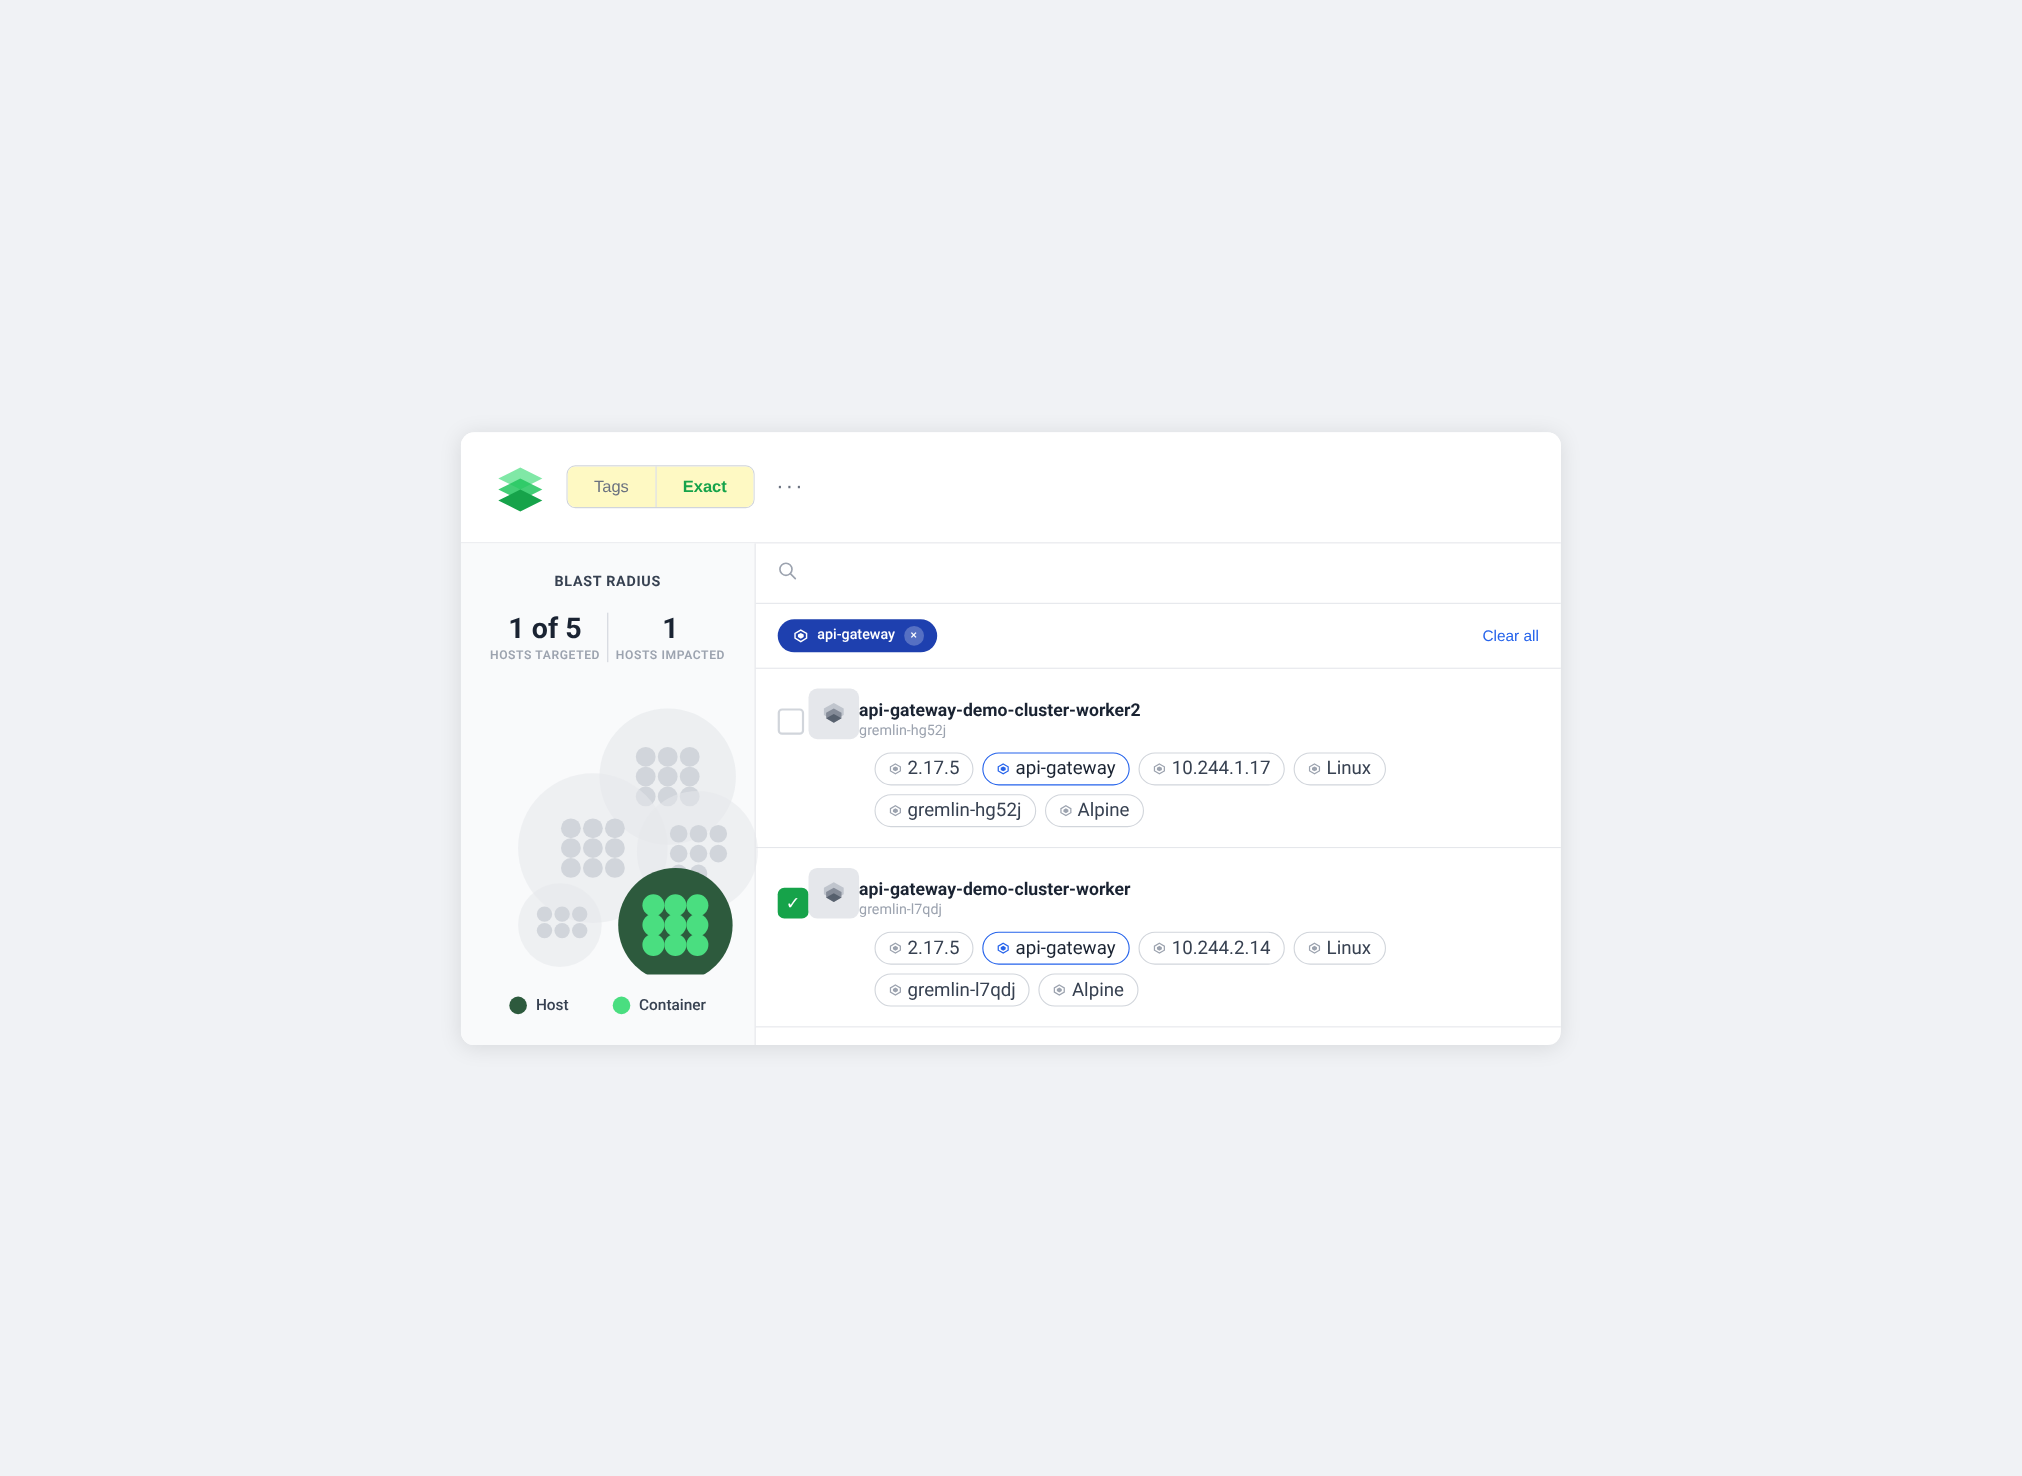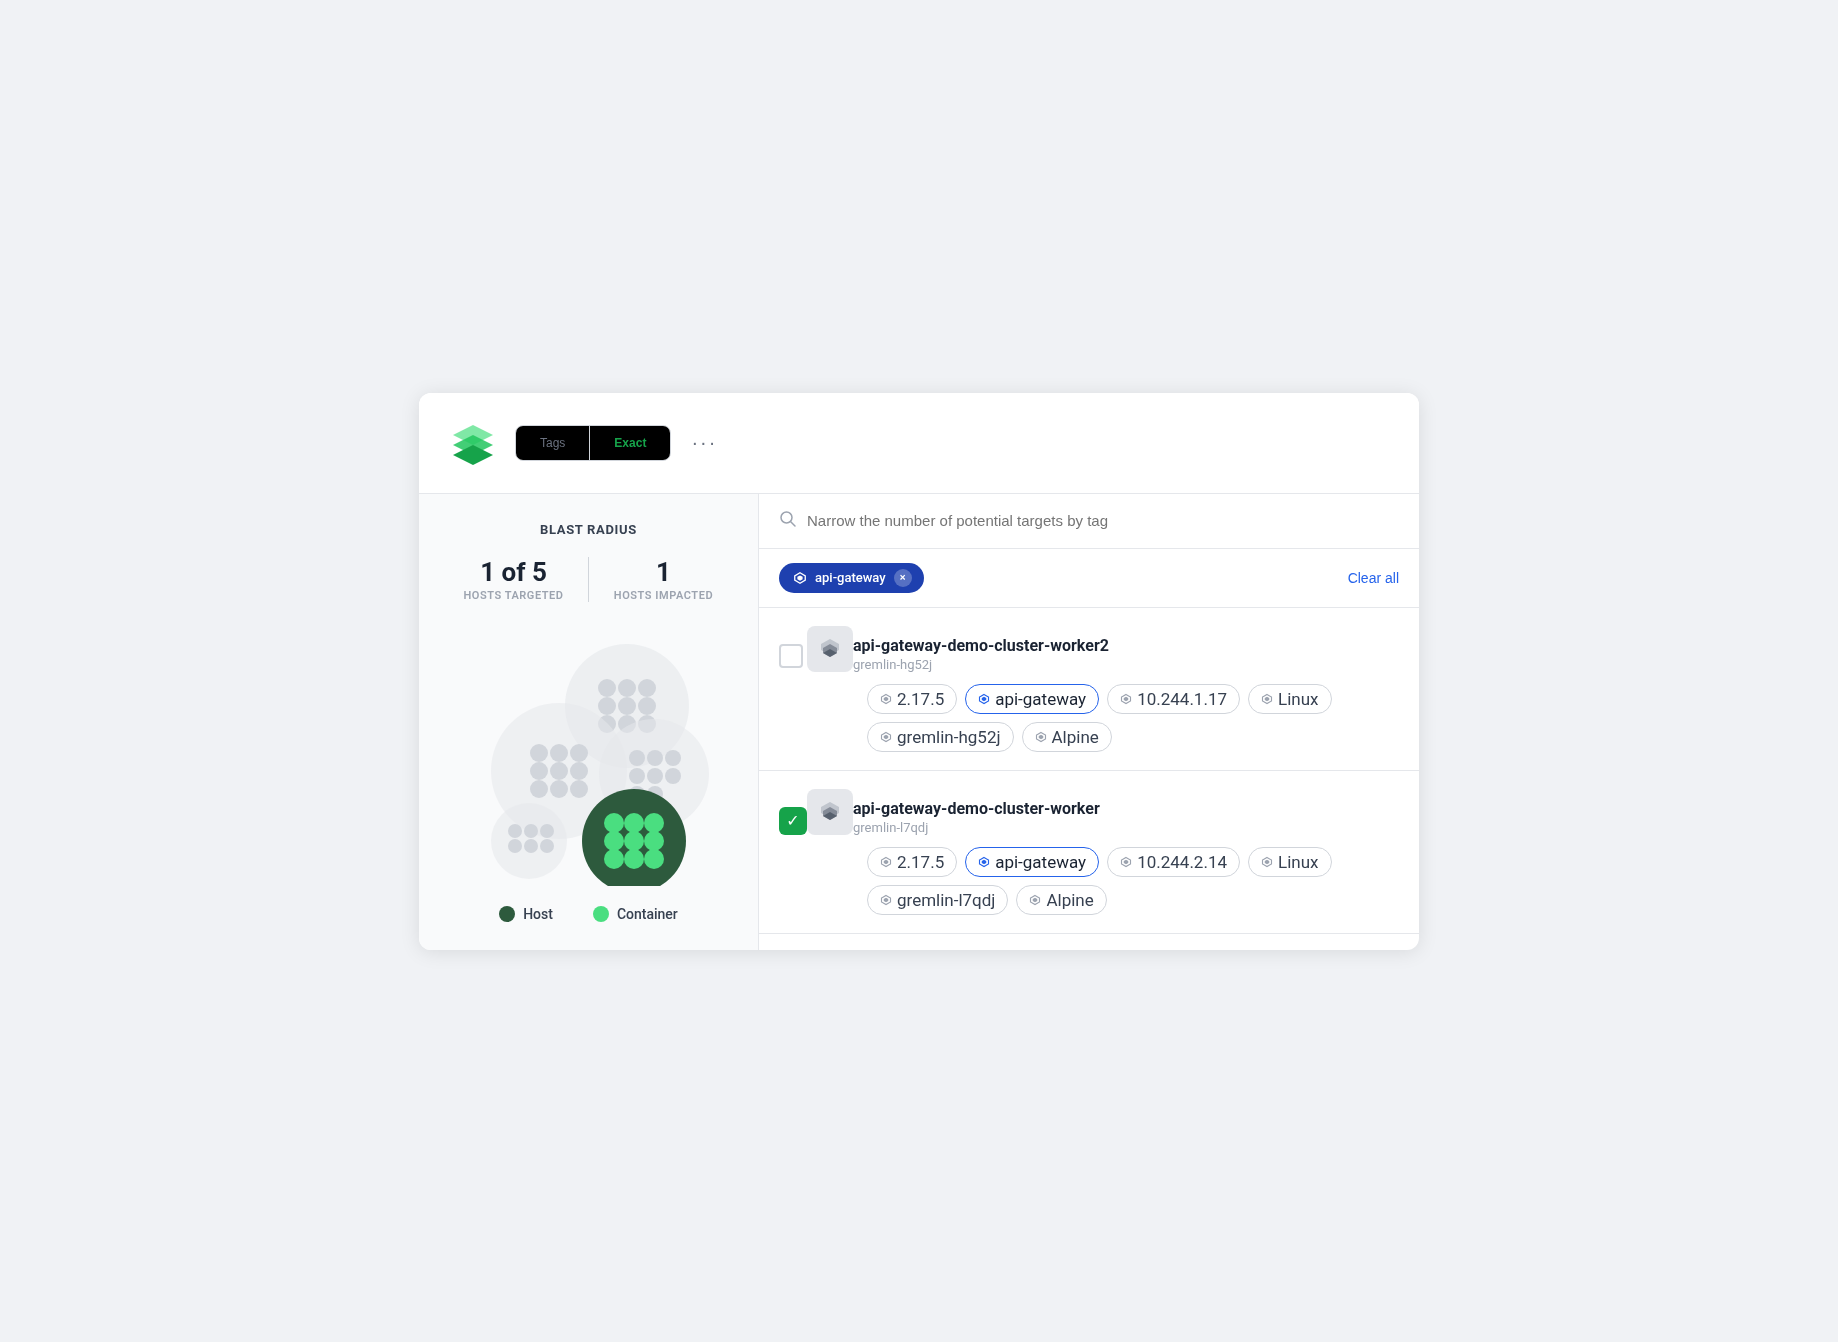--- a/index.html
+++ b/index.html
@@ -54,24 +54,24 @@
       gap: 8px;
     }
     .tab-group {
       display: flex;
       border: 1px solid #d1d5db;
       border-radius: 8px;
       overflow: hidden;
     }
     .tab-btn {
       padding: 10px 24px;
-      font-size: 12px;
+      font-size: 15px;
       font-weight: 500;
       cursor: pointer;
-      background: #000000;
+      background: #fef9c3;
       border: none;
       color: #6b7280;
     }
     .tab-btn.active {
       color: #16a34a;
       font-weight: 700;
     }
     .tab-divider {
       width: 1px;
       background: #d1d5db;
@@ -86,21 +86,21 @@
       letter-spacing: 2px;
     }
 
     
     .body {
       display: flex;
     }
 
     
     .left-panel {
-      width: 340px;
+      width: 268px;
       flex-shrink: 0;
       padding: 28px 20px;
       border-right: 1px solid #e5e7eb;
       background: #f9fafb;
     }
     .blast-radius-title {
       text-align: center;
       font-size: 13px;
       font-weight: 700;
       color: #374151;
@@ -439,21 +439,20 @@
 
     <div class="right-panel">
 
       <div class="search-bar">
         <span class="search-icon-wrap">
           <svg width="18" height="18" viewBox="0 0 18 18" fill="none" xmlns="http://www.w3.org/2000/svg">
             <circle cx="7.5" cy="7.5" r="5.5" stroke="#9ca3af" stroke-width="1.5"></circle>
             <line x1="11.5" y1="11.5" x2="16" y2="16" stroke="#9ca3af" stroke-width="1.5" stroke-linecap="round"></line>
           </svg>
         </span>
-        <input class="search-input" type="text" readonly="" placeholder="Narrow the number of potential targets by tag" style="">
       </div>
 
       <div class="filter-row">
         <div class="tag-chip">
           <svg width="14" height="14" viewBox="0 0 16 16" fill="none" xmlns="http://www.w3.org/2000/svg">
             <polygon points="8,2 14,5.5 14,10.5 8,14 2,10.5 2,5.5" fill="none" stroke="white" stroke-width="1.5"></polygon>
             <polygon points="8,5 11,6.7 11,9.3 8,11 5,9.3 5,6.7" fill="white"></polygon>
           </svg>
           <span>api-gateway</span>
           <span class="tag-chip-close">×</span>

